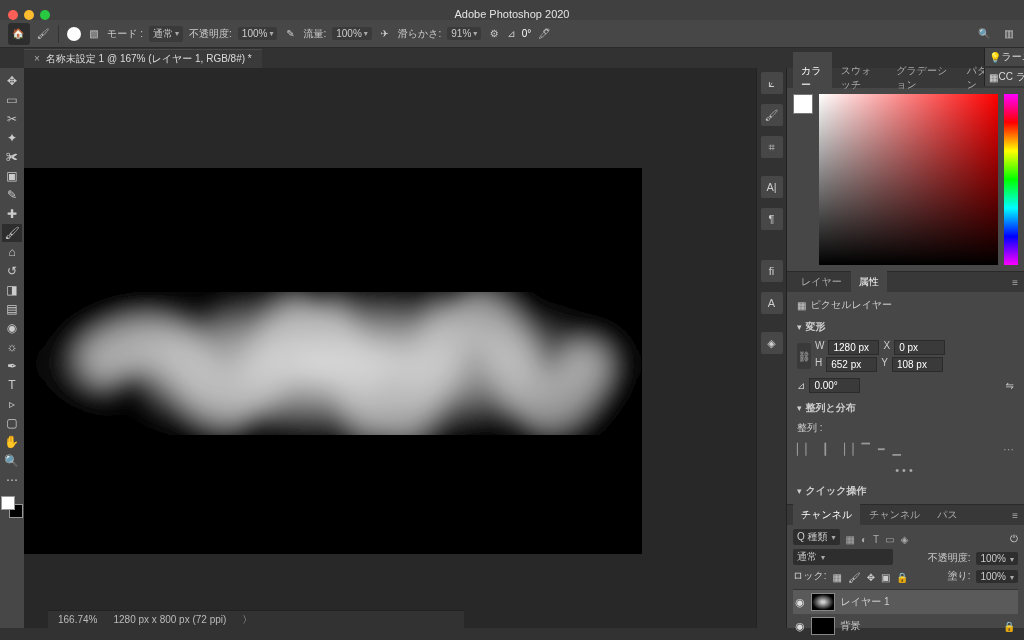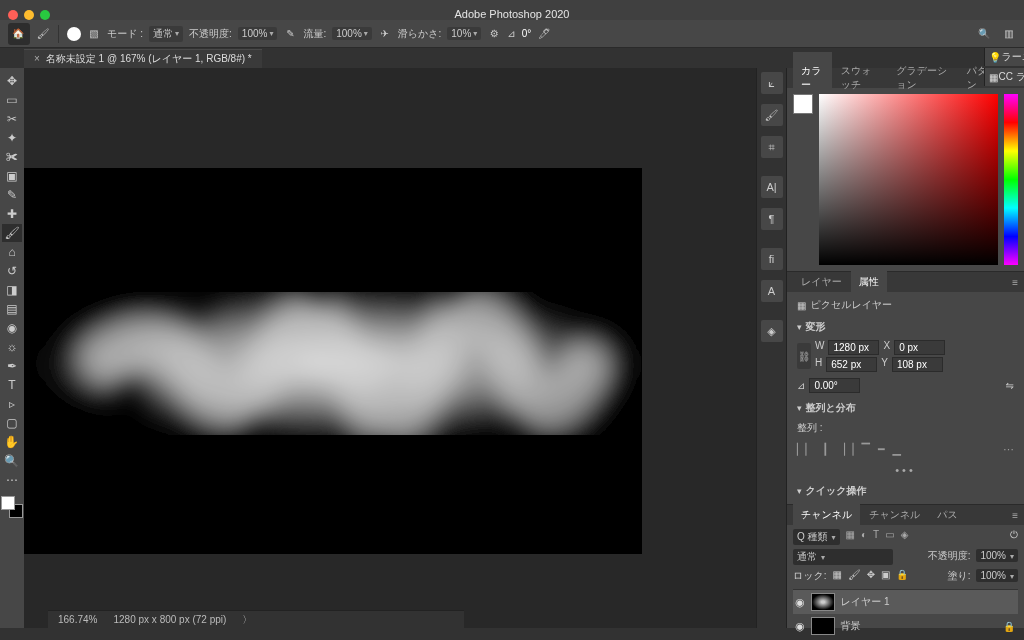--- a/index.html
+++ b/index.html
@@ -63,21 +63,21 @@
 .propbody{padding:6px 10px;display:flex;flex-direction:column;gap:6px}
 .proprow{display:flex;align-items:center;gap:4px;font-size:10px;color:#ccc}
 .propin{background:#3a3a3a;border:1px solid #2b2b2b;color:#fff;font-size:10px;padding:1px 4px;width:51px}
 .disclose{font-size:9px;color:#ccc}
 .section{margin-top:2px}
 .link{width:14px;height:26px;background:#3a3a3a;border-radius:2px;display:flex;align-items:center;justify-content:center;font-size:10px;color:#bbb}
 .alignrow{display:flex;gap:8px;color:#999;font-size:11px;padding:2px 0}
 .dots3{text-align:center;color:#aaa;letter-spacing:3px;font-size:11px}
 
 .layersbody{padding:4px 6px;display:flex;flex-direction:column;gap:4px}
-.lrow{display:flex;align-items:flex-start;gap:6px;font-size:10px}
+.lrow{display:flex;align-items:flex-end;gap:6px;font-size:10px}
 .sel{background:#2e2e2e;padding:1px 4px;border-radius:2px}
 .sel::after{content:"▾";margin-left:4px;color:#aaa;font-size:8px}
 .filter-icons{display:flex;gap:6px;color:#aaa;font-size:10px}
 .layerlist{border-top:1px solid #333;margin-top:2px}
 .layer{display:flex;align-items:center;height:24px;gap:6px;padding:0 2px}
 .layer.sel-row{background:#5a5a5a}
 .eye{color:#ddd;font-size:11px}
 .thumb{width:24px;height:18px;border:1px solid #888;background:#000}
 .thumb.smoke{background:radial-gradient(ellipse at 50% 50%,#ccc 10%,#000 70%)}
 .lockicon{margin-left:auto;color:#aaa;font-size:10px}
@@ -116,21 +116,21 @@
       <span>100%</span>
     </span>
   <span class="iconbtn">✎</span>
   <span class="lbl">流量:</span>
   <span class="dd">
       <span>100%</span>
     </span>
   <span class="iconbtn">✈</span>
   <span class="lbl">滑らかさ:</span>
   <span class="dd">
-      <span>10%</span>
+      <span>91%</span>
     </span>
   <span class="iconbtn">⚙</span>
   <span class="lbl">⊿</span>
   <span class="val">0°</span>
   <span class="iconbtn">🖊</span>
   <div class="search-right">
     <span class="iconbtn">🔍</span>
     <span class="iconbtn">▥</span>
   </div>
 </div>
@@ -203,21 +203,21 @@
       <span>〉</span>
     </div>
   </div>
 
   <div class="sidecol">
     <div class="btn">⟀</div>
     <div class="btn">🖌</div>
     <div class="btn">⌗</div>
     <div class="btn" style="margin-top:8px">A|</div>
     <div class="btn">¶</div>
-    <div class="btn" style="margin-top:8px">fi</div>
+    <div class="btn" style="margin-top:20px">fi</div>
     <div class="btn">A</div>
     <div class="btn" style="margin-top:8px">◈</div>
   </div>
 
   <div class="rpanels">
 
     <div class="panel">
       <div class="tabbar">
         <div class="tab active">カラー</div>
         <div class="tab">スウォッチ</div>

